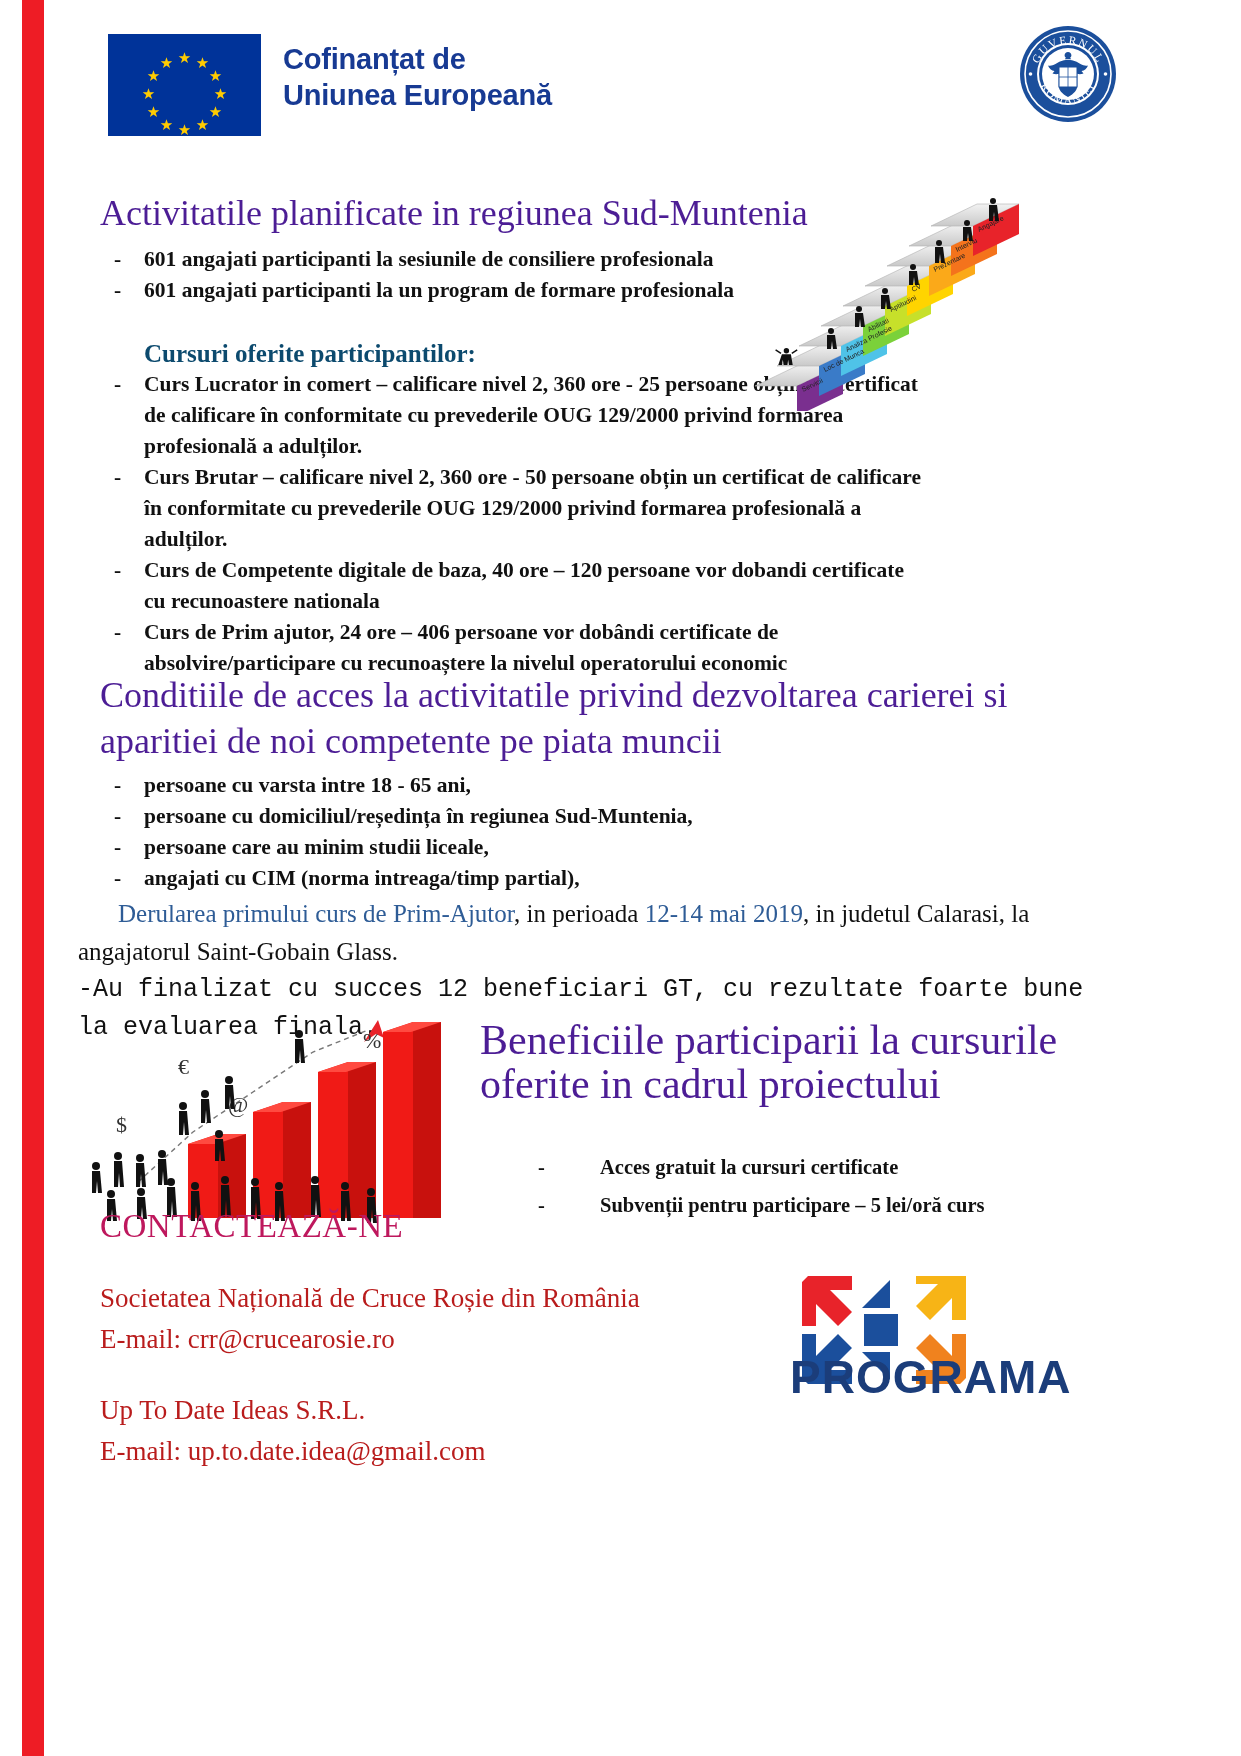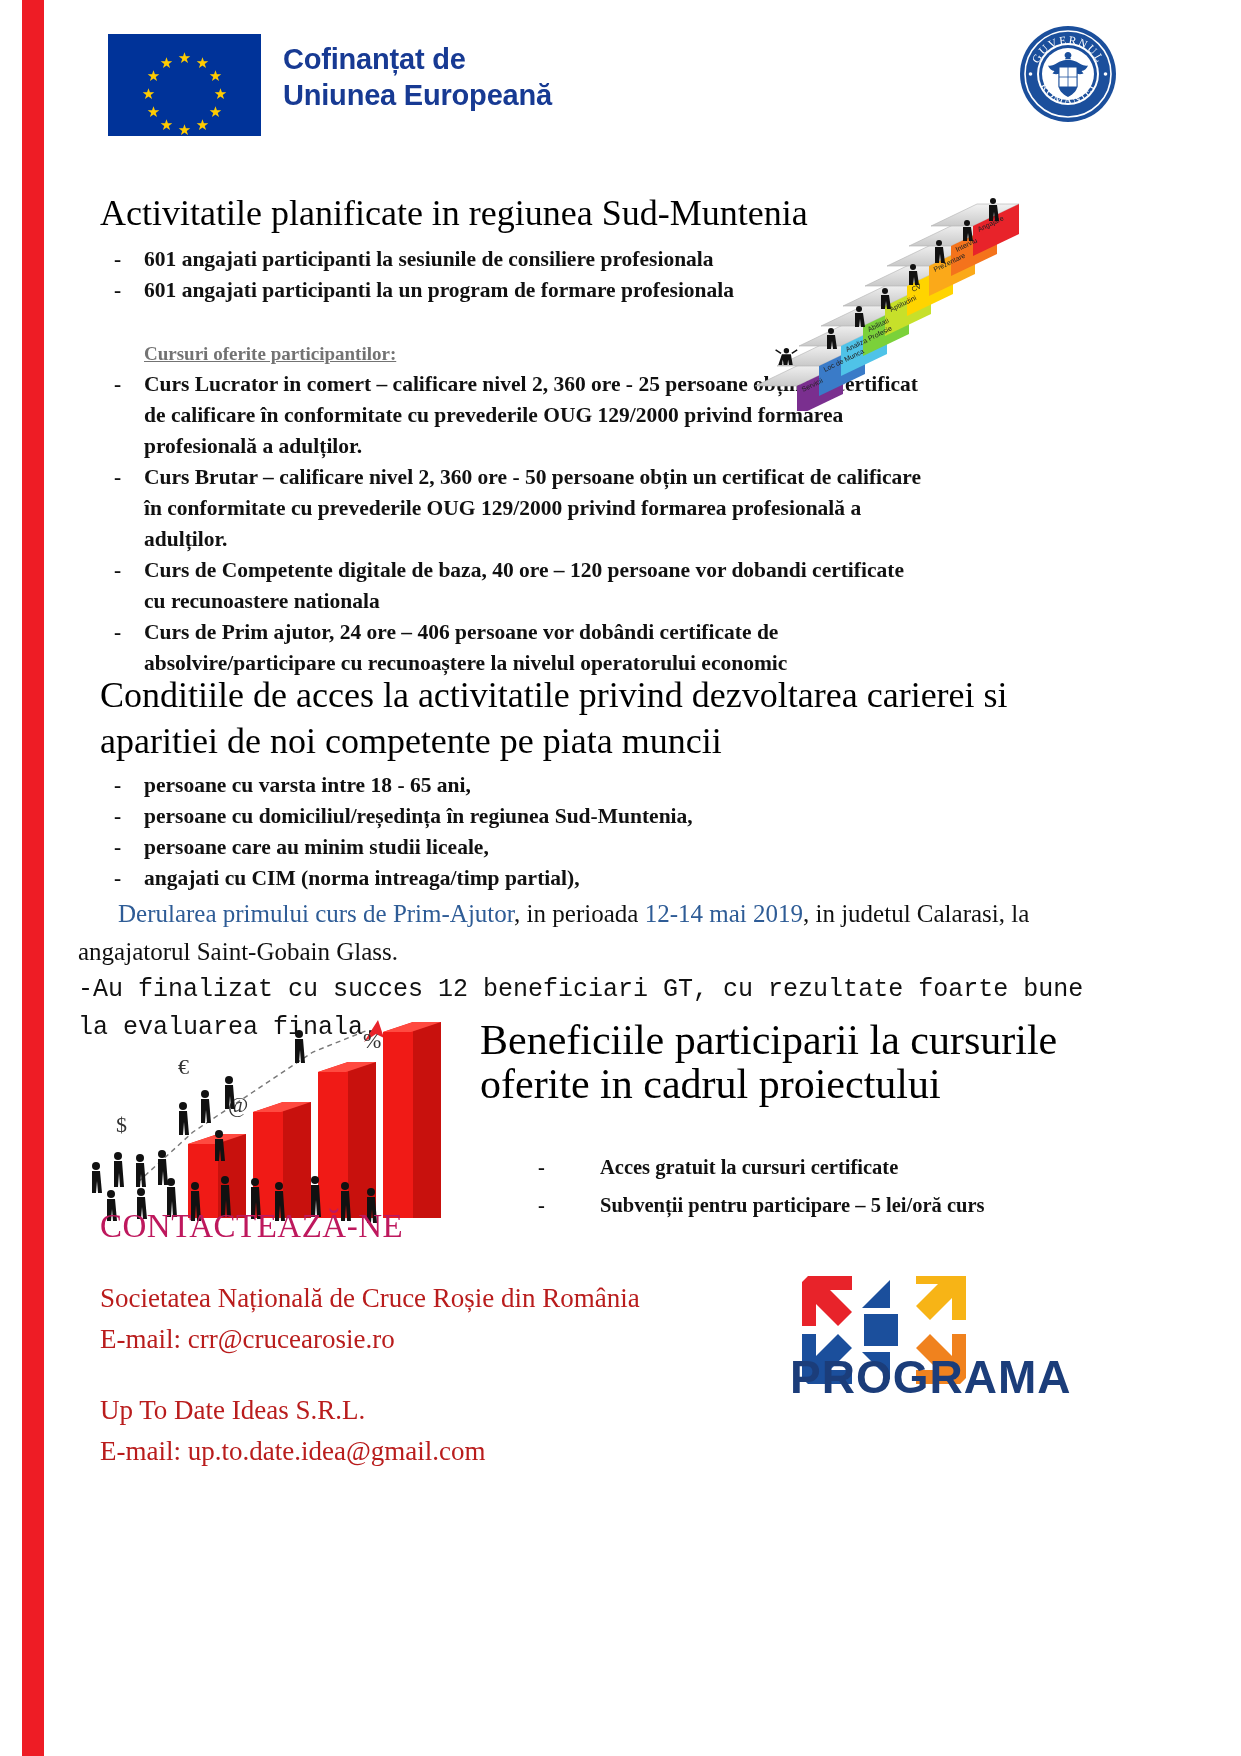--- a/index.html
+++ b/index.html
@@ -79,21 +79,21 @@
     position: absolute;
     left: 1018px;
     top: 24px;
     width: 100px;
     height: 100px;
   }
   .gov-seal svg { display: block; }
 
   
   .h-blue {
-    color: #000000;
+    color: #4c1d95;
     font-family: "Liberation Serif", serif;
     font-weight: normal;
     font-size: 36px;
     line-height: 46px;
     margin: 0;
     letter-spacing: 0px;
   }
 
   
   .blist {
@@ -112,25 +112,24 @@
   }
   .blist li .dash {
     position: absolute;
     left: 14px;
     top: 0;
     font-weight: bold;
   }
   .blist li .txt { display: block; }
   .plain-line {
     font-weight: bold;
-    font-size: 19px;
+    font-size: 25px;
     line-height: 31px;
-    color: #737373;
+    color: #0c4a6e;
     padding-left: 44px;
-    text-decoration: underline;
   }
 
   
   #section-activities {
     position: absolute;
     left: 100px;
     top: 190px;
     width: 830px;
   }
   #section-activities .h-blue { margin-bottom: 8px; }

